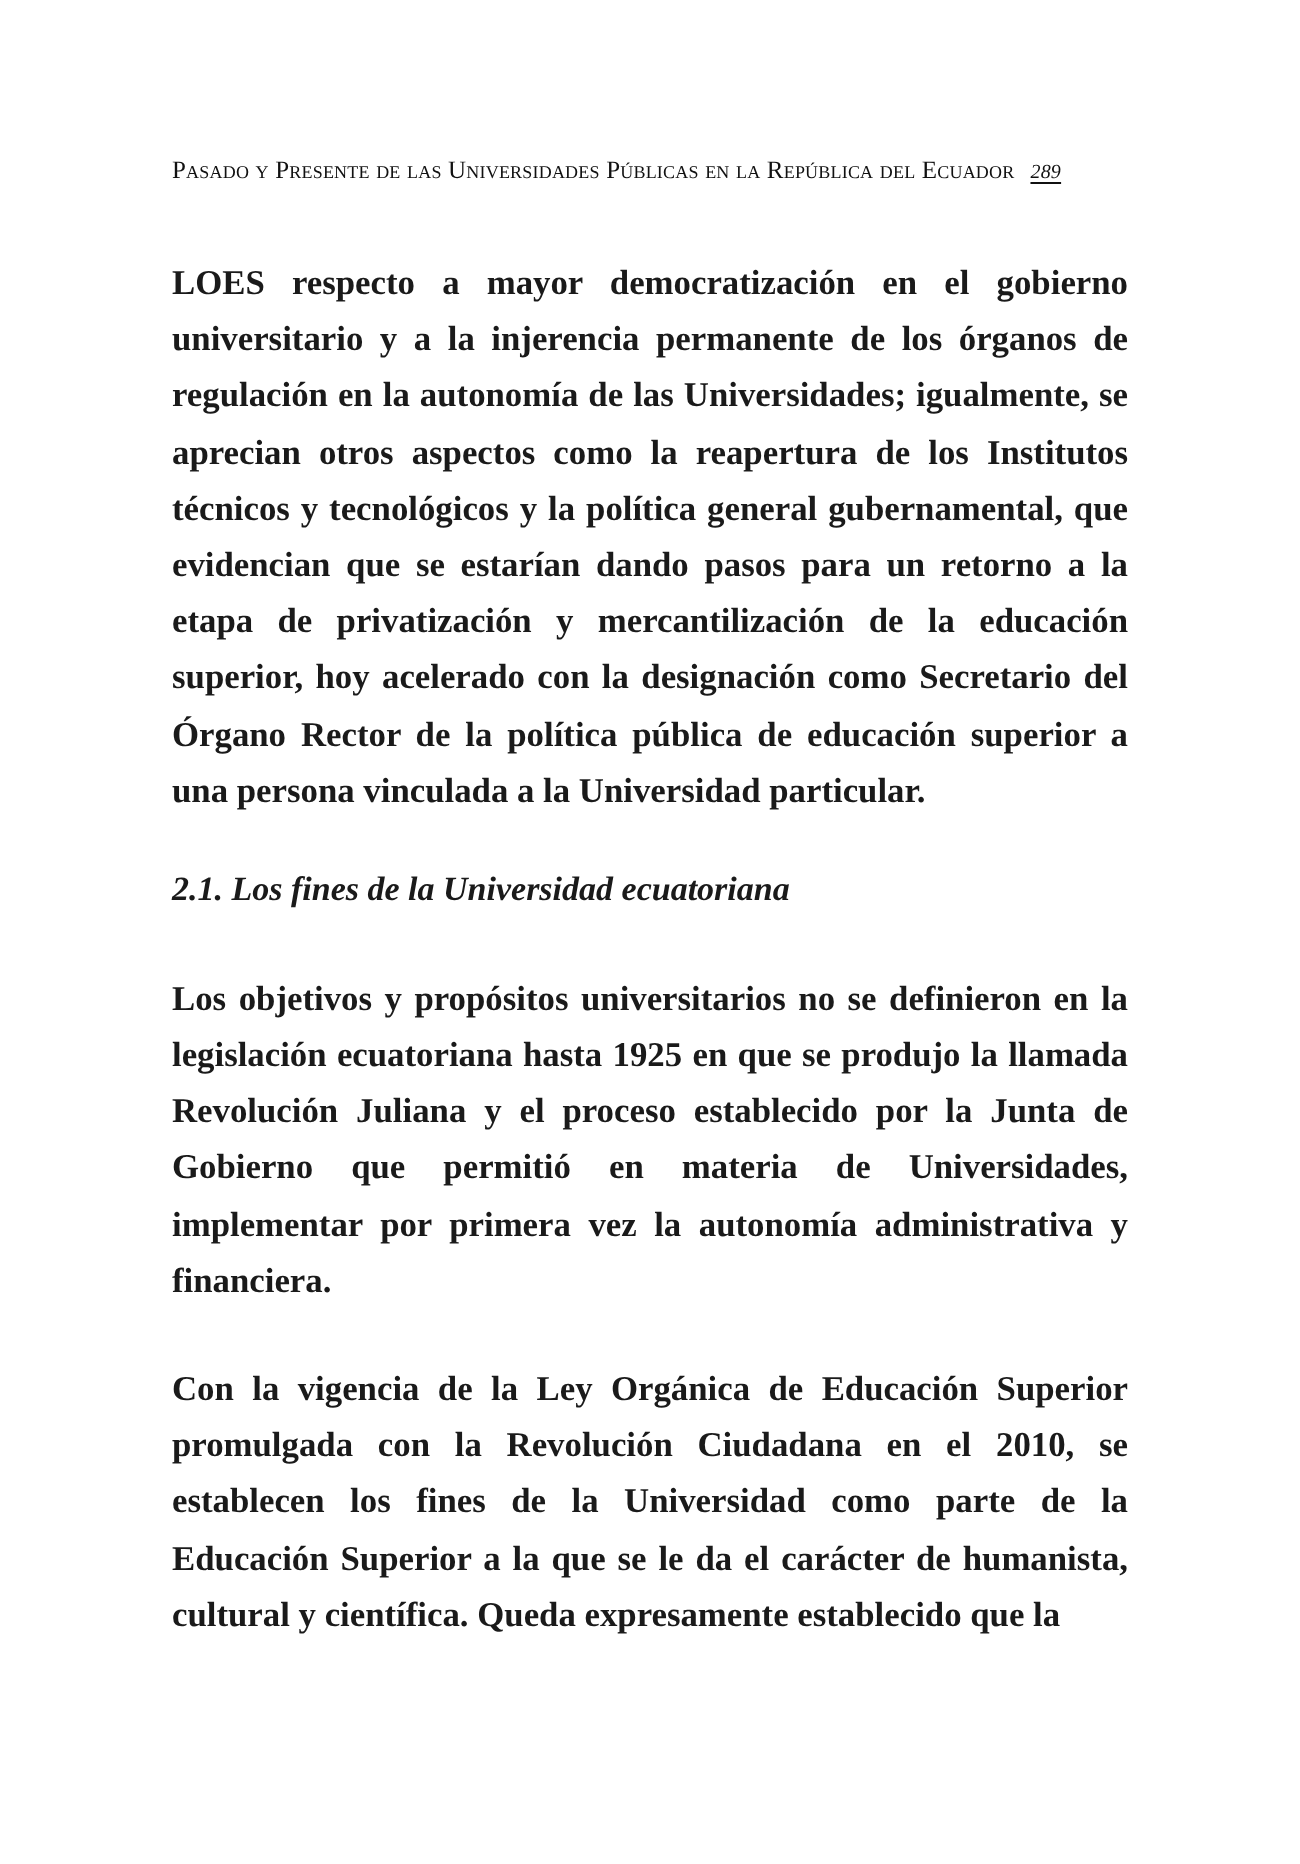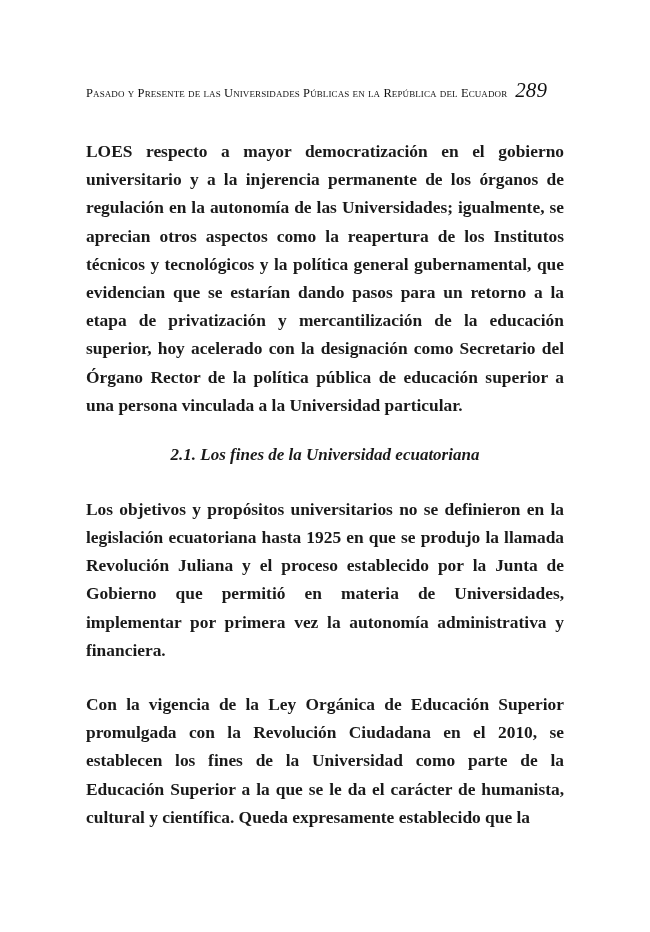--- a/index.html
+++ b/index.html
@@ -29,23 +29,24 @@
     font-size: 12.5px;
     letter-spacing: 0.1px;
     color: #111;
     margin-bottom: 34px;
     white-space: nowrap;
   }
   .running-head .rh-text {
     font-variant: small-caps;
   }
   .running-head .page-number {
-    font-size: 21px;
+    font-size: 10px;
     font-style: italic;
     font-variant: normal;
+    text-decoration: underline;
     text-underline-offset: 2px;
   }
   p.body {
     font-size: 17.4px;
     line-height: 1.62;
     text-align: justify;
     text-justify: inter-word;
     margin: 0 0 26px 0;
     hyphens: none;
     font-weight: bold;
@@ -58,21 +59,21 @@
     font-weight: bold;
     text-align: center;
     line-height: 1.5;
     margin: 36px 0 40px 0;
     padding: 0 10px;
   }
   h3.subsection-title {
     font-size: 17px;
     font-weight: bold;
     font-style: italic;
-    text-align: center;
+    text-align: left;
     margin: 16px 0 30px 0;
   }
 </style>
 </head>
 <body>
 
 <div class="page">
 
   <div class="running-head">
     <span class="rh-text">Pasado y Presente de las Universidades Públicas en la República del Ecuador</span>

